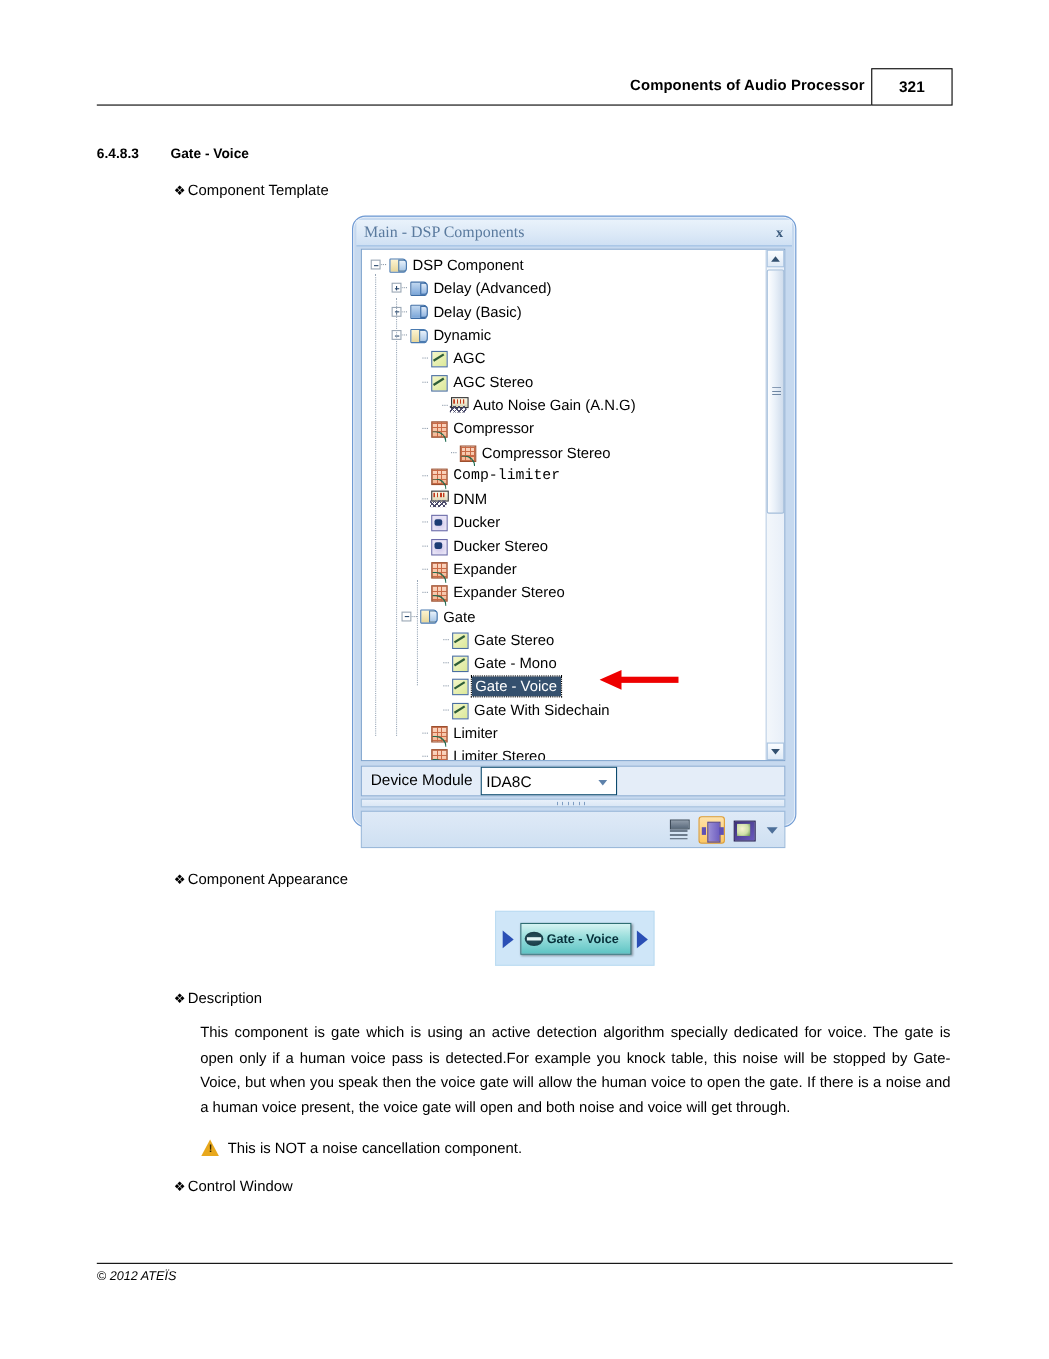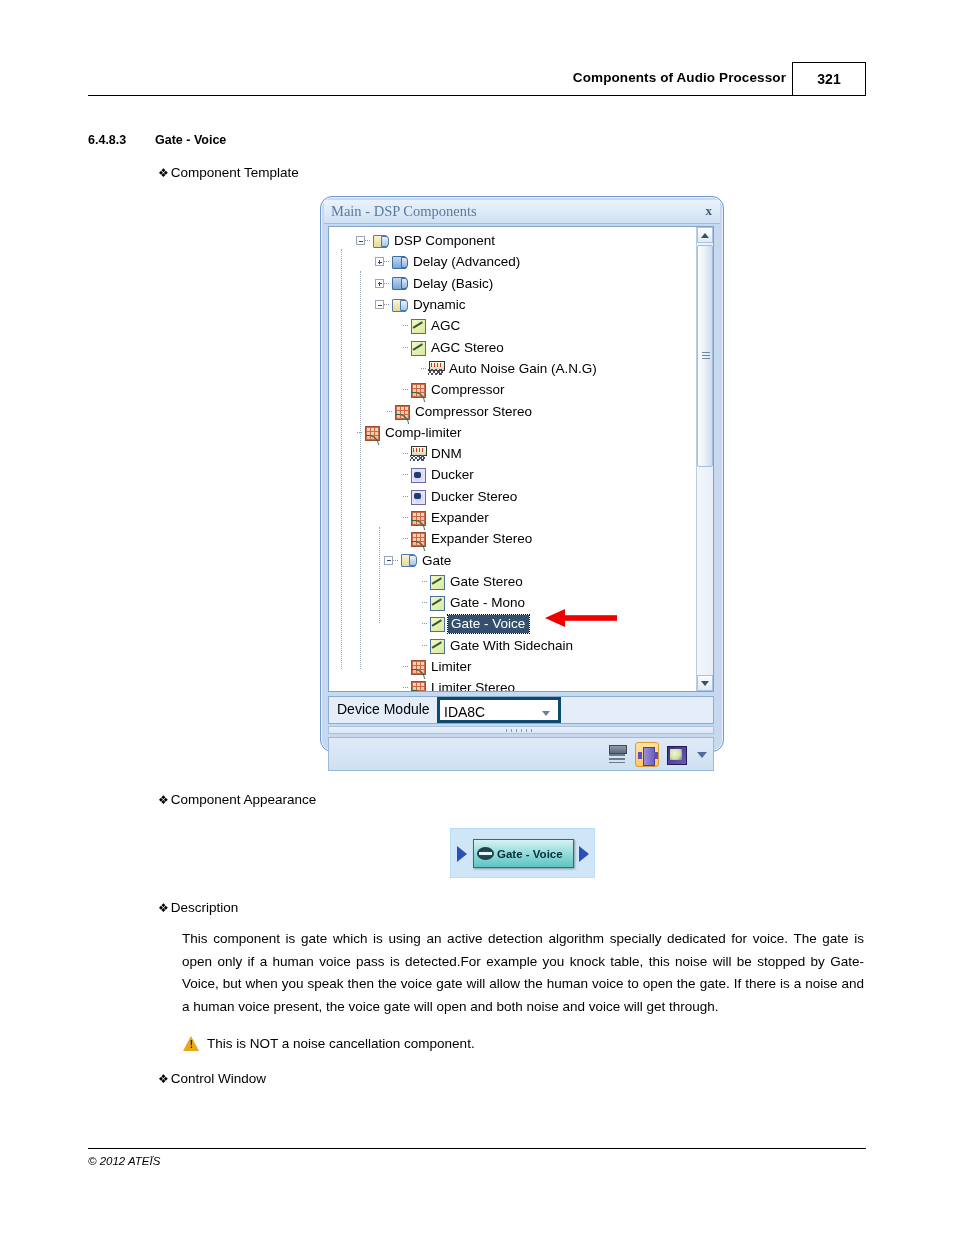--- a/index.html
+++ b/index.html
@@ -107,21 +107,20 @@
   }
 
   .trow {
     position: relative;
     height: 21.3px;
     display: flex;
     align-items: center;
     font-size: 13.5px;
     white-space: nowrap;
     color: #000;
-    margin-left: 19px;
   }
   .trow .lbl { margin-left: 5px; }
 
   
   .exp {
     width: 9px; height: 9px;
     border: 1px solid #9aa7b5;
     background: #fff;
     position: relative;
     flex: 0 0 auto;
@@ -295,21 +294,21 @@
   }
   .dev-label {
     position: absolute; left: 8px; top: 4px;
     font-size: 14px; color: #000;
     white-space: nowrap;
   }
   .dev-combo {
     position: absolute; left: 108px; top: 0px;
     width: 124px; height: 26px;
     background: #ffffff;
-    border: 3px solid #0c4a6e;
+    border: 1px solid #0c4a6e;
   }
   .dev-combo .val {
     position: absolute; left: 4px; top: 4px;
     font-size: 14px; white-space: nowrap;
   }
   .dev-combo .caret {
     position: absolute; right: 8px; top: 11px;
     width: 0; height: 0;
     border-left: 4px solid transparent;
     border-right: 4px solid transparent;
@@ -551,27 +550,27 @@
             <span class="zig"></span>
           </span>
           <span class="lbl">Auto Noise Gain (A.N.G)</span>
         </div>
         <div class="trow" style="padding-left: 46px;">
           <span class="exp-spacer"></span>
           <span class="dash"></span>
           <span class="ic ic-graph-orange"></span>
           <span class="lbl">Compressor</span>
         </div>
-        <div class="trow" style="padding-left: 30px;">
+        <div class="trow" style="padding-left: 72px;">
           <span class="exp-spacer"></span>
           <span class="dash"></span>
           <span class="ic ic-graph-orange"></span>
           <span class="lbl">Compressor Stereo</span>
         </div>
-        <div class="trow" style="">
+        <div class="trow" style="padding-left: 46px; font-family: Liberation Mono, monospace;">
           <span class="exp-spacer"></span>
           <span class="dash"></span>
           <span class="ic ic-graph-orange"></span>
           <span class="lbl">Comp-limiter</span>
         </div>
         <div class="trow" style="padding-left: 46px;">
           <span class="exp-spacer"></span>
           <span class="dash"></span>
           <span class="ic ic-wave">
             <span class="zig"></span>

